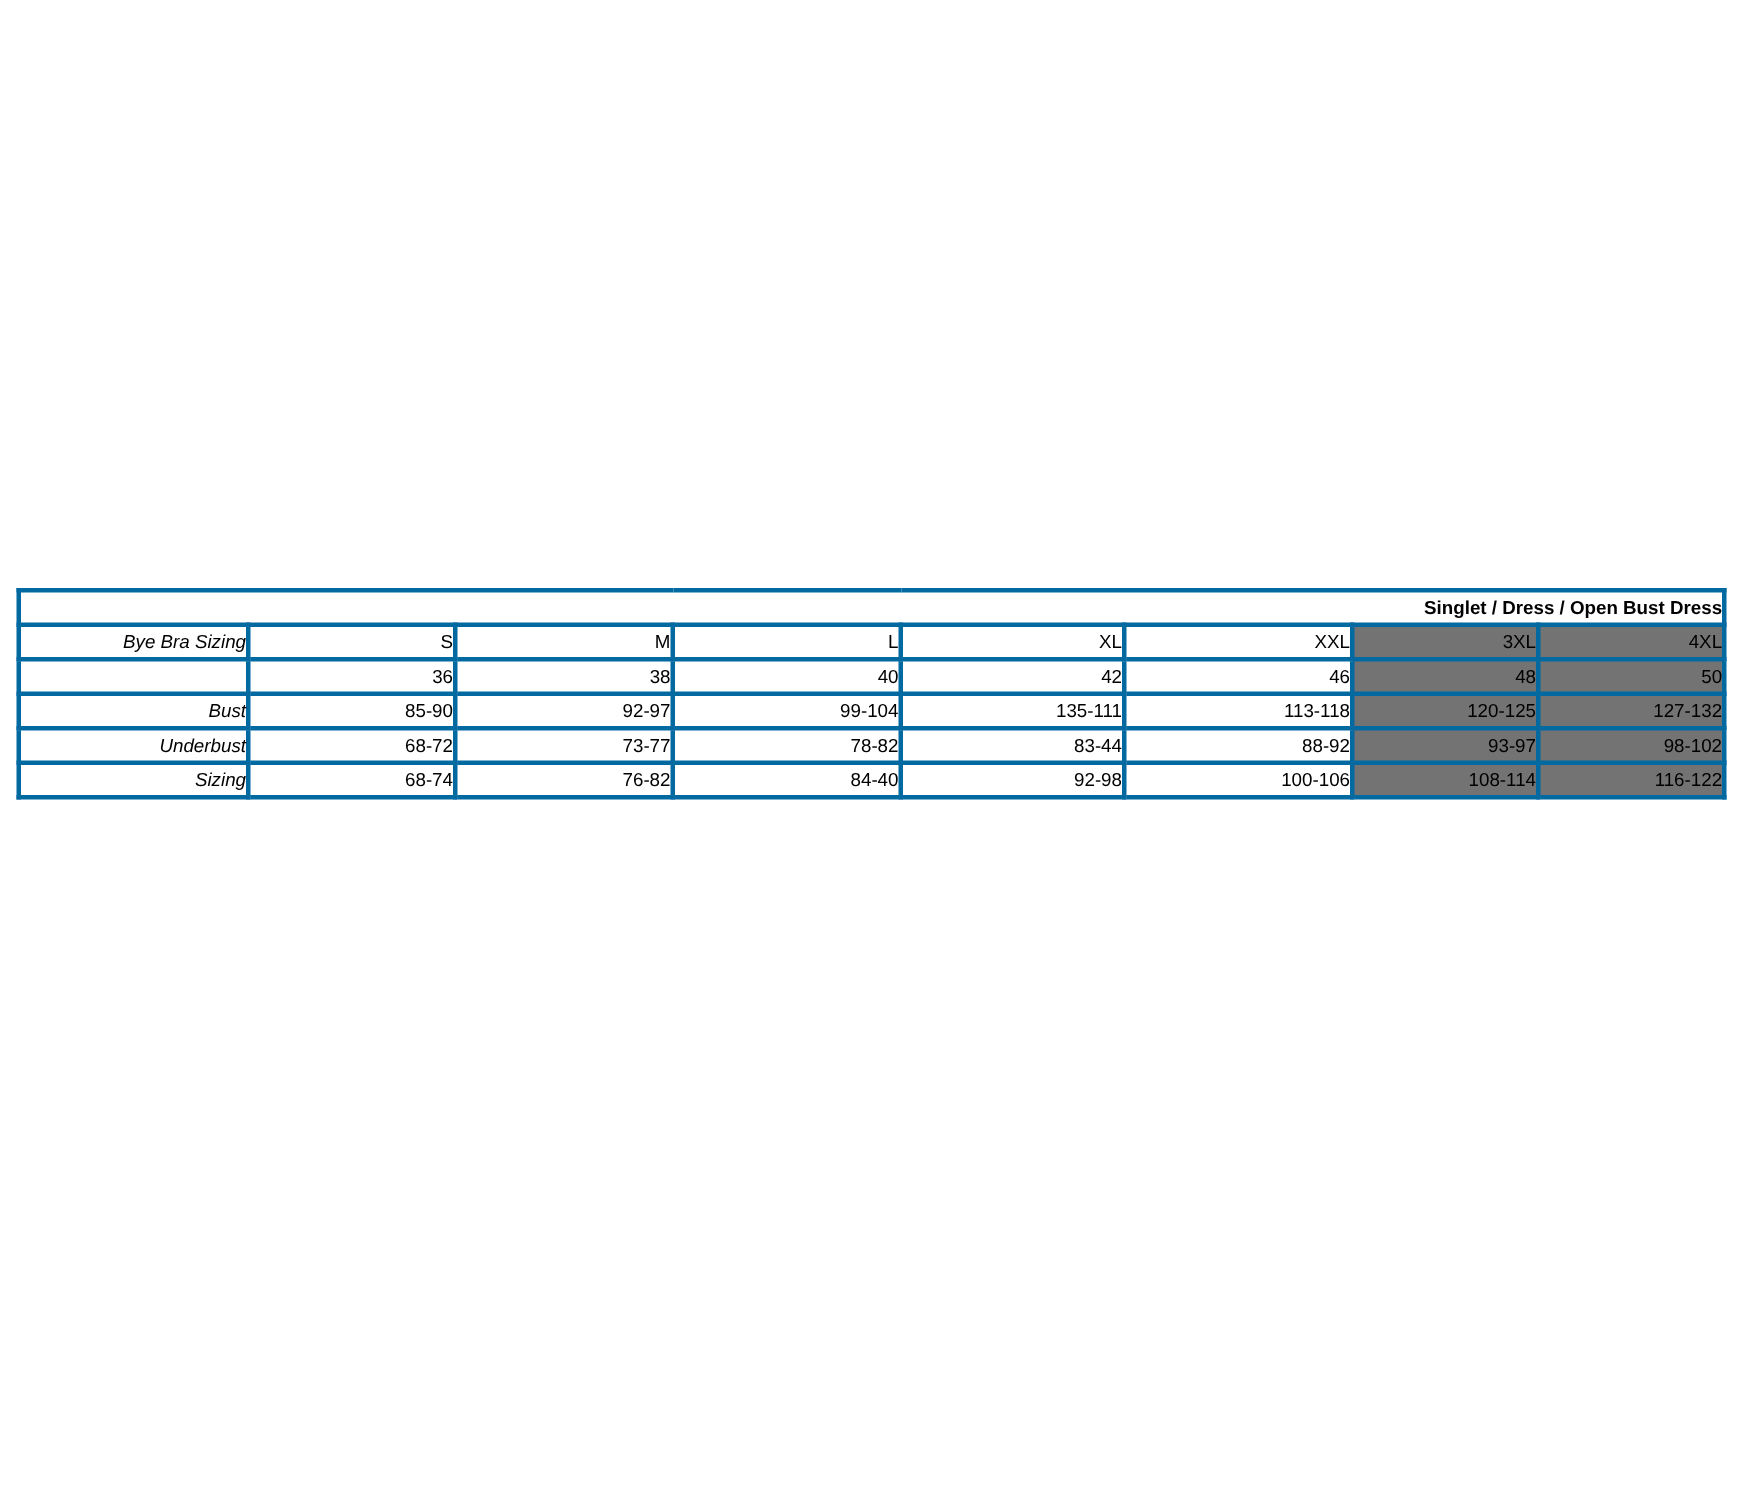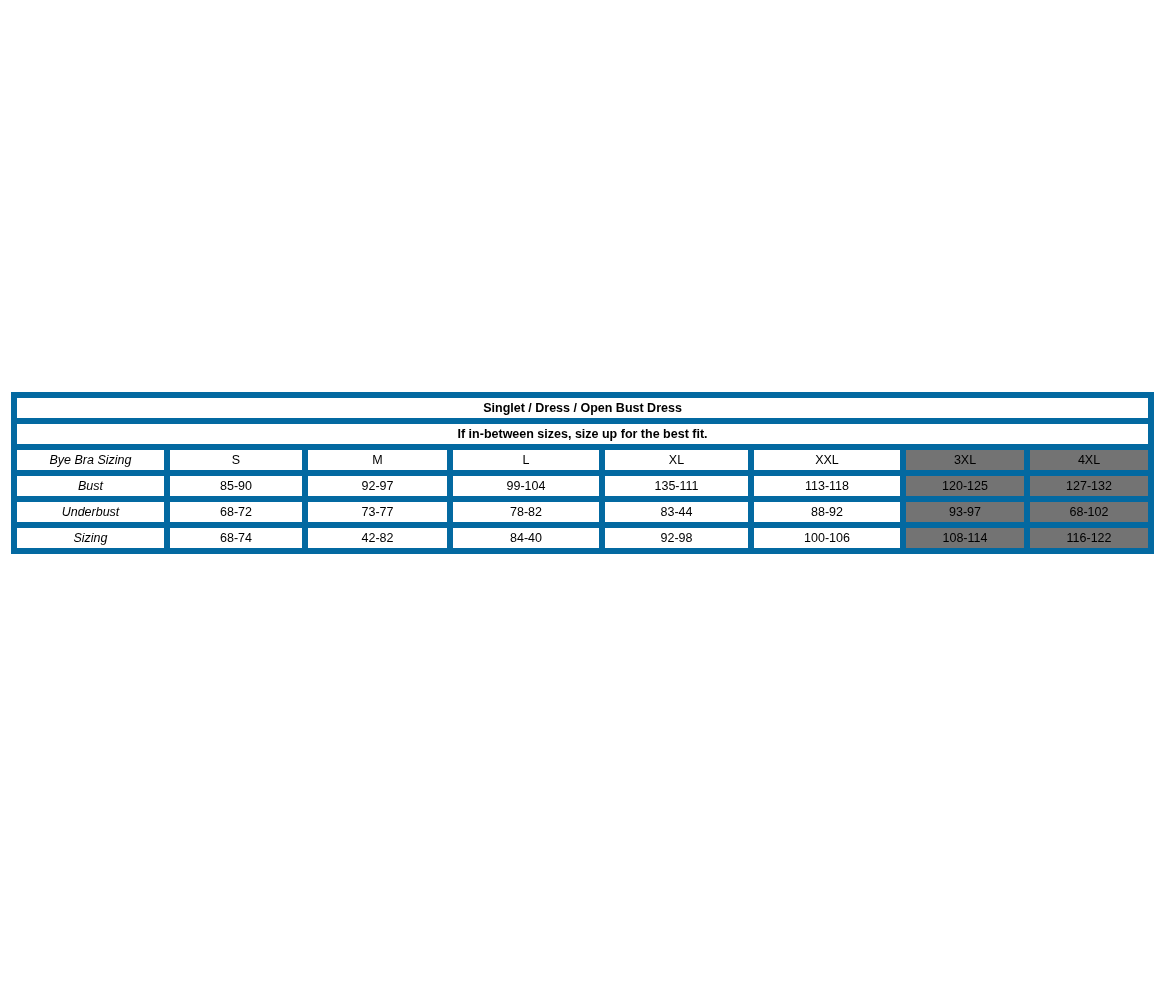--- a/index.html
+++ b/index.html
@@ -24,22 +24,22 @@
   }
 
   table.size-chart {
     border-collapse: collapse;
     table-layout: fixed;
     width: 1137px;
     font-size: 12.5px;
   }
 
   table.size-chart td {
-    border: 6px solid #0369a1;
-    text-align: center;
+    border: 3px solid #0369a1;
+    text-align: right;
     vertical-align: middle;
     padding: 0;
     height: 20px;
     line-height: 20px;
     white-space: nowrap;
   }
 
   
   td.title-cell {
     font-weight: bold;
@@ -86,56 +86,63 @@
       <col class="c4">
         <col class="c5">
         <col class="c6">
         <col class="c7">
     </colgroup>
     <tbody>
       <tr>
         <td class="title-cell" colspan="8">Singlet / Dress / Open Bust Dress</td>
       </tr>
       <tr>
-        <td class="subtitle-cell" colspan="8">If in-between sizes, size up for the best fit.</td>
-      </tr>
-      <tr>
         <td class="label-cell">Bye Bra Sizing</td>
         <td>S</td>
         <td>M</td>
         <td>L</td>
         <td>XL</td>
         <td>XXL</td>
         <td class="shaded">3XL</td>
         <td class="shaded">4XL</td>
+      </tr>
+      <tr>
+        <td class="label-cell"></td>
+        <td>36</td>
+        <td>38</td>
+        <td>40</td>
+        <td>42</td>
+        <td>46</td>
+        <td class="shaded">48</td>
+        <td class="shaded">50</td>
       </tr>
       <tr>
         <td class="label-cell">Bust</td>
         <td>85-90</td>
         <td>92-97</td>
         <td>99-104</td>
         <td>135-111</td>
         <td>113-118</td>
         <td class="shaded">120-125</td>
         <td class="shaded">127-132</td>
       </tr>
       <tr>
         <td class="label-cell">Underbust</td>
         <td>68-72</td>
         <td>73-77</td>
         <td>78-82</td>
         <td>83-44</td>
         <td>88-92</td>
         <td class="shaded">93-97</td>
-        <td class="shaded">68-102</td>
+        <td class="shaded">98-102</td>
       </tr>
       <tr>
         <td class="label-cell">Sizing</td>
         <td>68-74</td>
-        <td>42-82</td>
+        <td>76-82</td>
         <td>84-40</td>
         <td>92-98</td>
         <td>100-106</td>
         <td class="shaded">108-114</td>
         <td class="shaded">116-122</td>
       </tr>
     </tbody>
   </table>
 </div>
 

